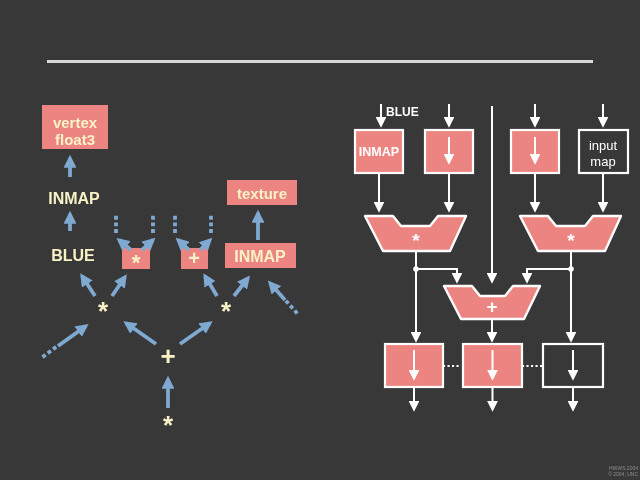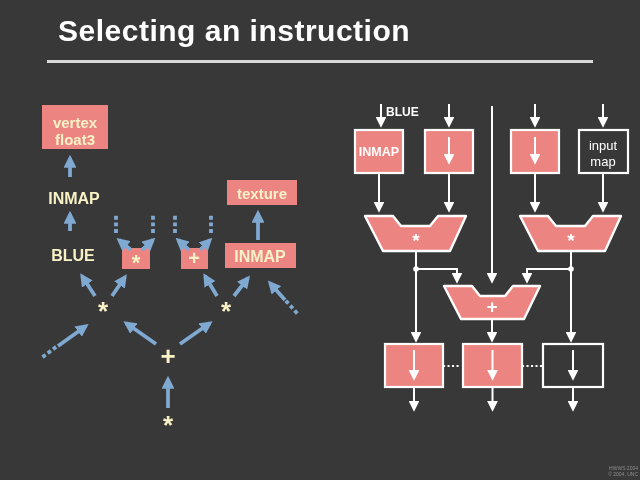--- a/index.html
+++ b/index.html
@@ -23,21 +23,20 @@
   .cream-t{fill:#F8F2C6;font-weight:bold;}
   .white-t{fill:#ffffff;}
   .junction{fill:#ffffff;}
   text{font-family:"Liberation Sans",sans-serif;}
 </style>
 </head>
 <body>
 
 <div class="slide">
 
-  <div class="title">Selecting an instruction</div>
   <div class="rule"></div>
 
   <svg width="640" height="480" viewBox="0 0 640 480">
     <defs>
       <marker id="ab" viewBox="0 0 10 10" refX="7.5" refY="5" markerWidth="3.4" markerHeight="3.4" orient="auto-start-reverse">
           <path d="M0,0 L10,5 L0,10 z" fill="#7FA9D1"></path>
         </marker>
       <marker id="aw" viewBox="0 0 10 10" refX="7.5" refY="5" markerWidth="5.4" markerHeight="5.4" orient="auto-start-reverse">
           <path d="M0,0 L10,5 L0,10 z" fill="#ffffff"></path>
         </marker>

